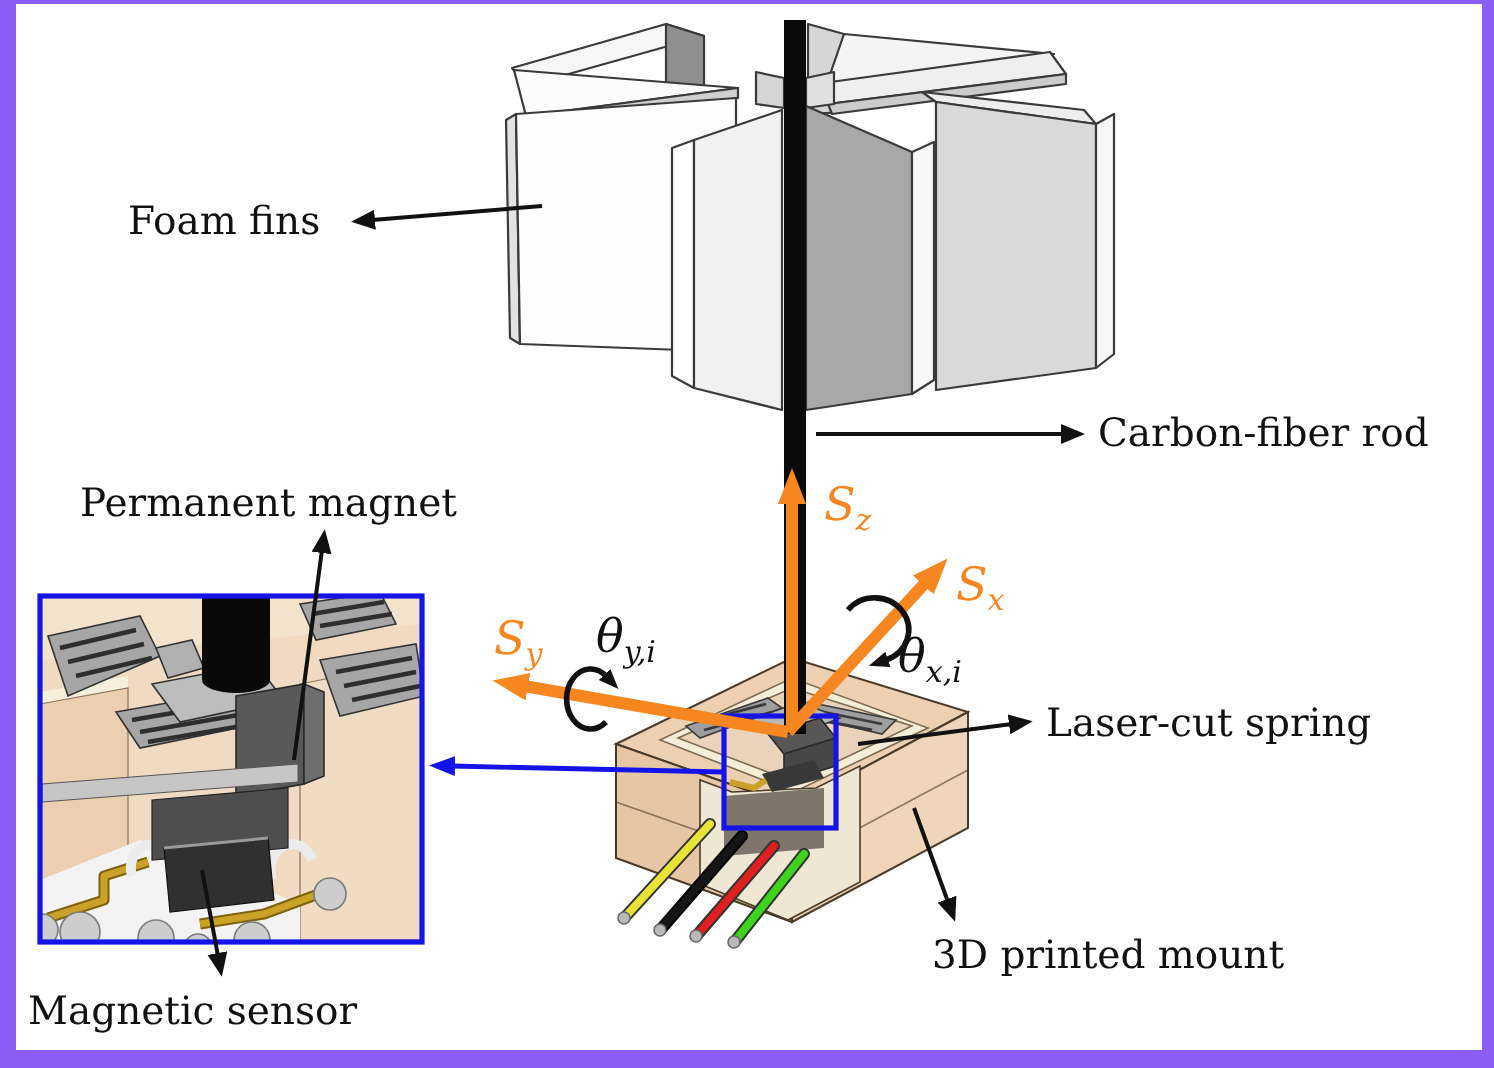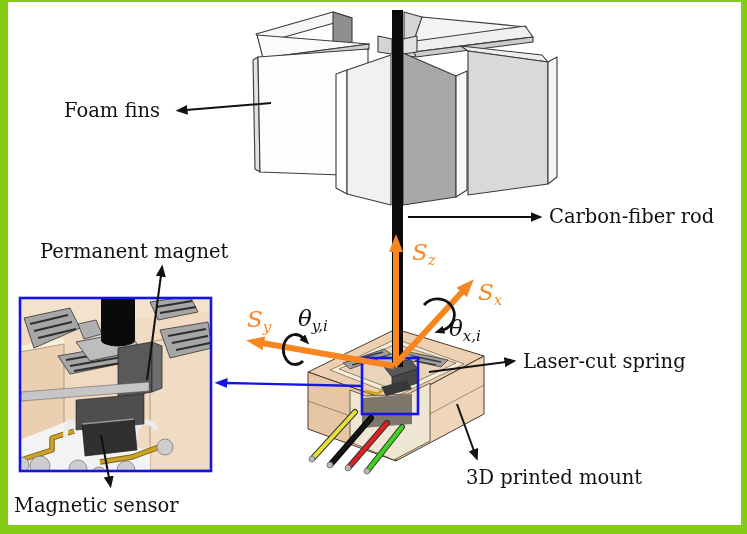--- a/index.html
+++ b/index.html
@@ -1,16 +1,16 @@
 <!DOCTYPE html>
 <html><head>
 <meta charset="utf-8">
 <style>
   html,body{margin:0;padding:0;background:#000;}
-  .stage{position:relative;width:747px;height:534px;background:#84cc16;overflow:hidden;}
+  .stage{position:relative;width:747px;height:534px;background:#8b5cf6;overflow:hidden;}
   svg{display:block;}
   .lbl{font-family:"DejaVu Serif","Liberation Serif",serif;font-size:19.5px;fill:#111;}
   .math{font-family:"DejaVu Serif","Liberation Serif",serif;font-style:italic;font-size:23px;}
   .sub{font-size:15px;}
   .thin{stroke:#3a3a3a;stroke-width:1.1;stroke-linejoin:round;}
 </style>
 </head>
 <body>
 
 <div class="stage">

